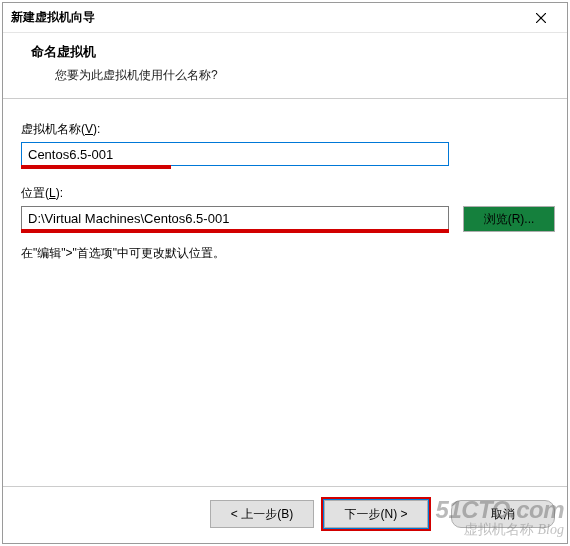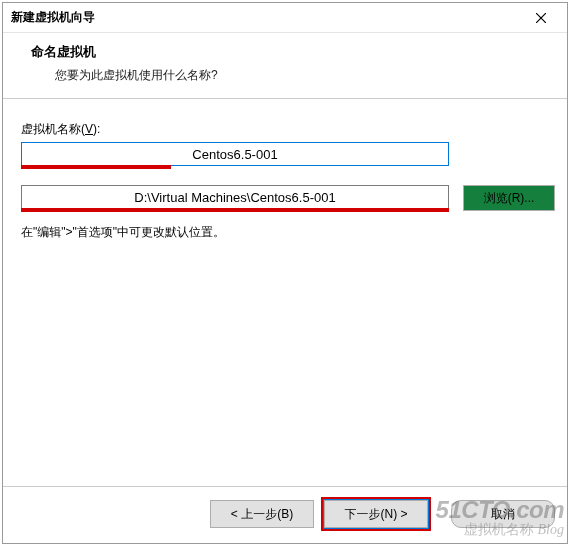--- a/index.html
+++ b/index.html
@@ -72,21 +72,20 @@
   }
   .field-label .ul { text-decoration: underline; }
   .text-input {
     width: 428px;
     height: 24px;
     border: 1px solid #7a7a7a;
     padding: 2px 6px;
     font-size: 13px;
     font-family: inherit;
     display: block;
-    text-align: center;
   }
   .text-input.focused {
     border: 1px solid #0078d7;
   }
   .underline-red {
     height: 4px;
     background: #d20000;
     margin-top: -1px;
   }
   .row-location {
@@ -187,20 +186,23 @@
   <div class="content">
 
     <div class="field-label">
       <span>虚拟机名称(</span><span class="ul">V</span><span>):</span>
     </div>
     <input class="text-input focused" type="text" value="Centos6.5-001" style="">
     <div class="underline-red" style="width:150px"></div>
 
     <div class="spacer-16"></div>
 
+    <div class="field-label">
+      <span>位置(</span><span class="ul">L</span><span>):</span>
+    </div>
     <div class="row-location">
       <div style="display:flex;flex-direction:column">
         <input class="text-input" type="text" value="D:\Virtual Machines\Centos6.5-001" style="">
         <div class="underline-red" style="width:428px"></div>
       </div>
       <button class="browse-btn">
         <span>浏览(R)...</span>
       </button>
     </div>
 

